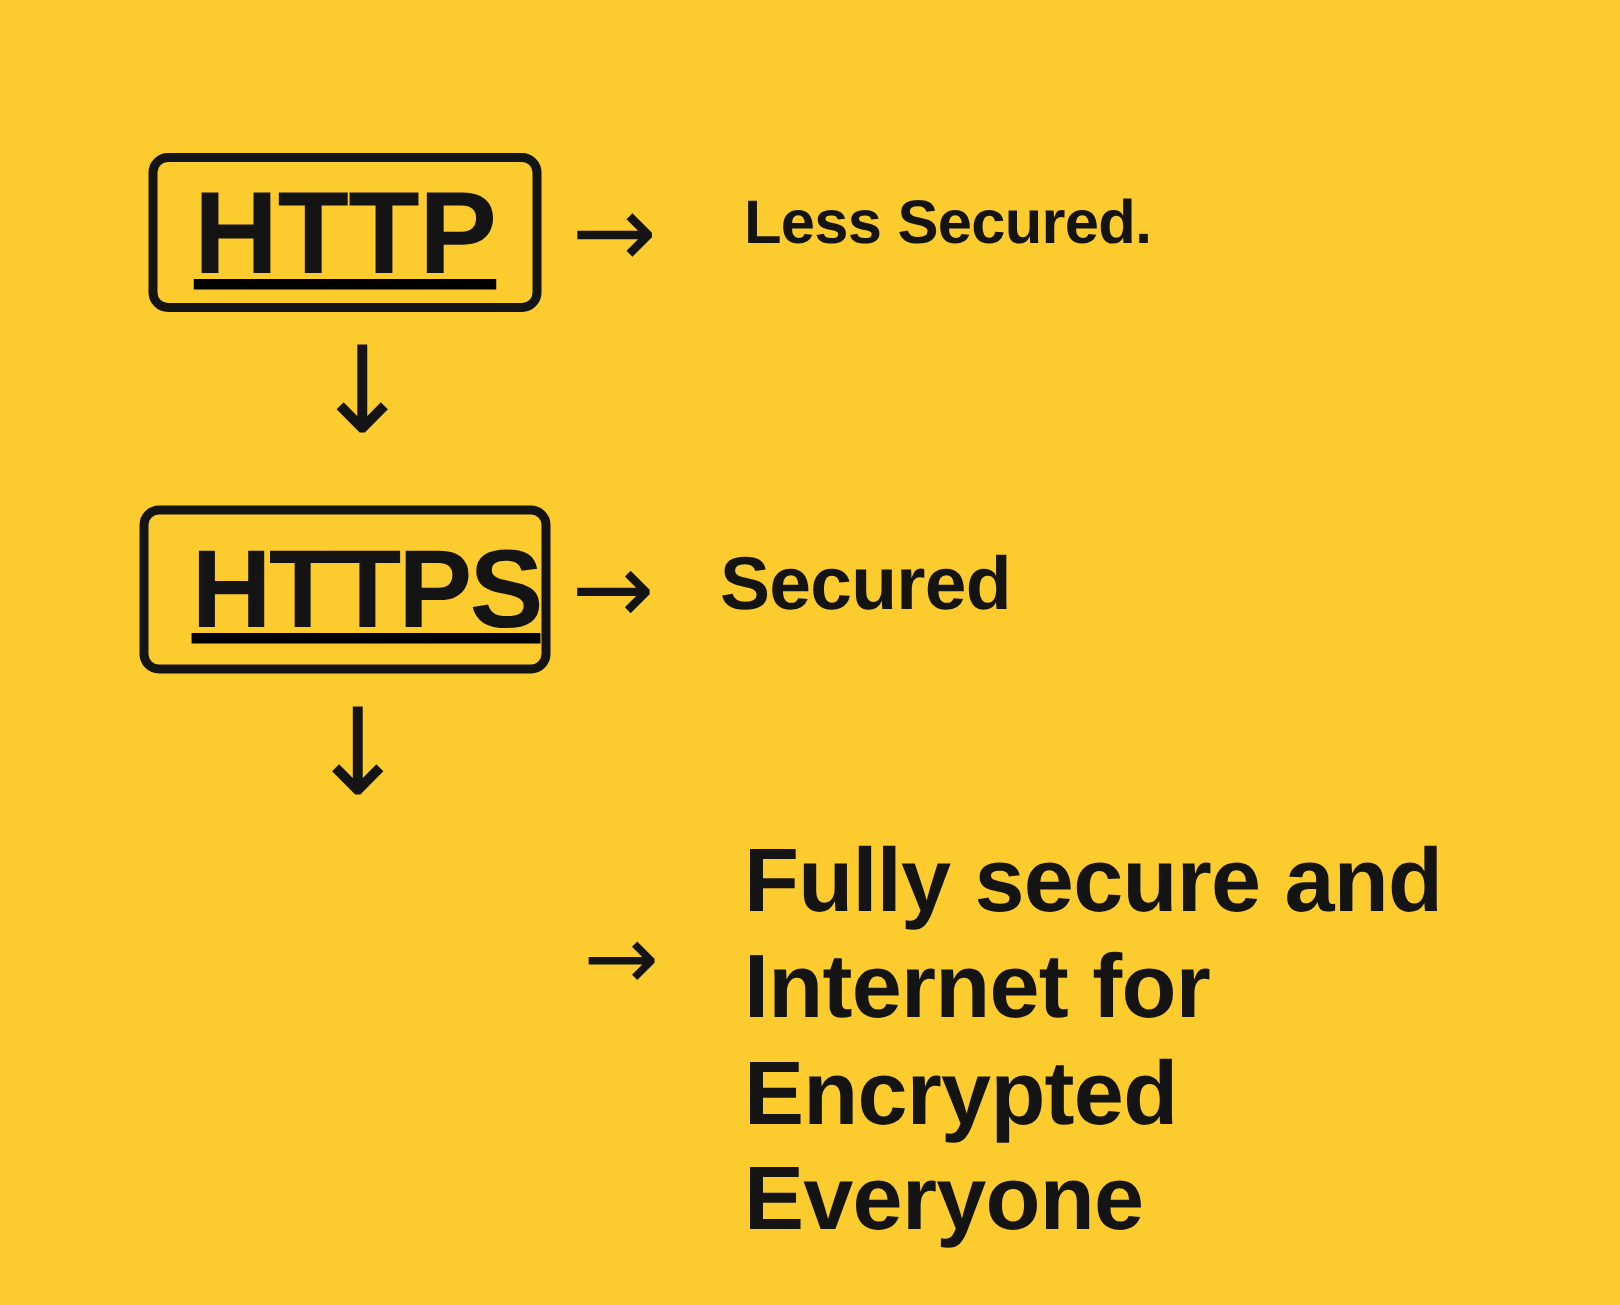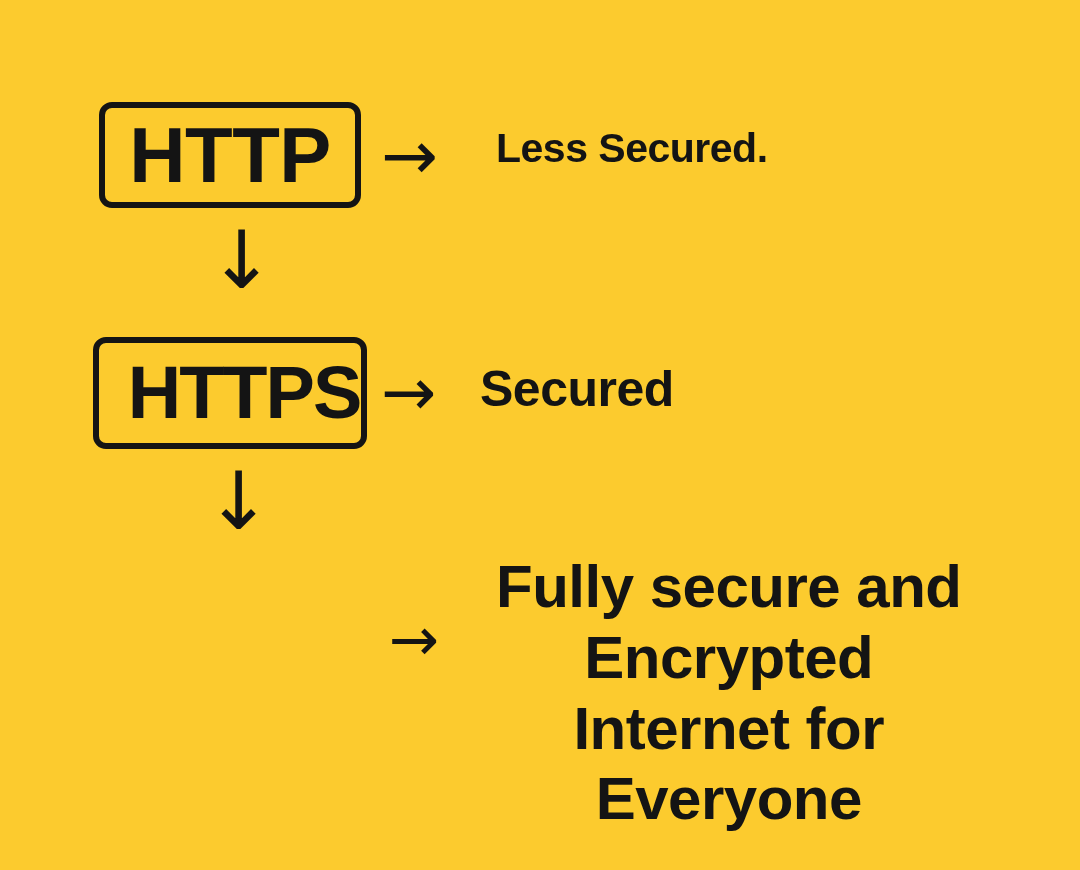--- a/index.html
+++ b/index.html
@@ -24,20 +24,21 @@
   
   .proto-box {
     position: absolute;
     box-sizing: border-box;
     border: 6px solid #141414;
     border-radius: 13px;
     background: transparent;
     display: flex;
     align-items: center;
     justify-content: center;
+    text-decoration: underline;
   }
   .proto-label {
     font-family: "Liberation Sans", sans-serif;
     font-weight: bold;
     color: #141414;
     letter-spacing: -0.5px;
     line-height: 1;
     white-space: nowrap;
     display: block;
   }
@@ -81,21 +82,21 @@
   .desc {
     position: absolute;
     color: #141414;
     font-family: "Liberation Sans", sans-serif;
     font-weight: bold;
     letter-spacing: -0.5px;
   }
   #desc-http  { left: 496px; top: 127px; font-size: 41px; line-height: 1.05; white-space: nowrap; }
   #desc-https { left: 480px; top: 363px; font-size: 50px; line-height: 1.05; white-space: nowrap; }
   #desc-httpz { left: 496px; top: 552px; font-size: 60px; line-height: 1.18; }
-  #desc-httpz .desc-line { display: block; white-space: nowrap; text-align: center; }
+  #desc-httpz .desc-line { display: block; white-space: nowrap; }
 </style>
 </head>
 <body>
 
 <div id="canvas">
 
   <div class="proto-box" id="box-http">
     <span class="proto-label">HTTP</span>
   </div>
 
@@ -117,18 +118,18 @@
     <span class="desc-line">Secured</span>
   </div>
 
   <span class="arrow-down" id="arrow-https-to-httpz">↓</span>
 
 
   <span class="arrow-right" id="arrow-httpz-right">→</span>
 
   <div class="desc" id="desc-httpz">
     <span class="desc-line">Fully secure and</span>
+    <span class="desc-line">Internet for</span>
     <span class="desc-line">Encrypted</span>
-    <span class="desc-line">Internet for</span>
     <span class="desc-line">Everyone</span>
   </div>
 
 </div>
 
 </body></html>

